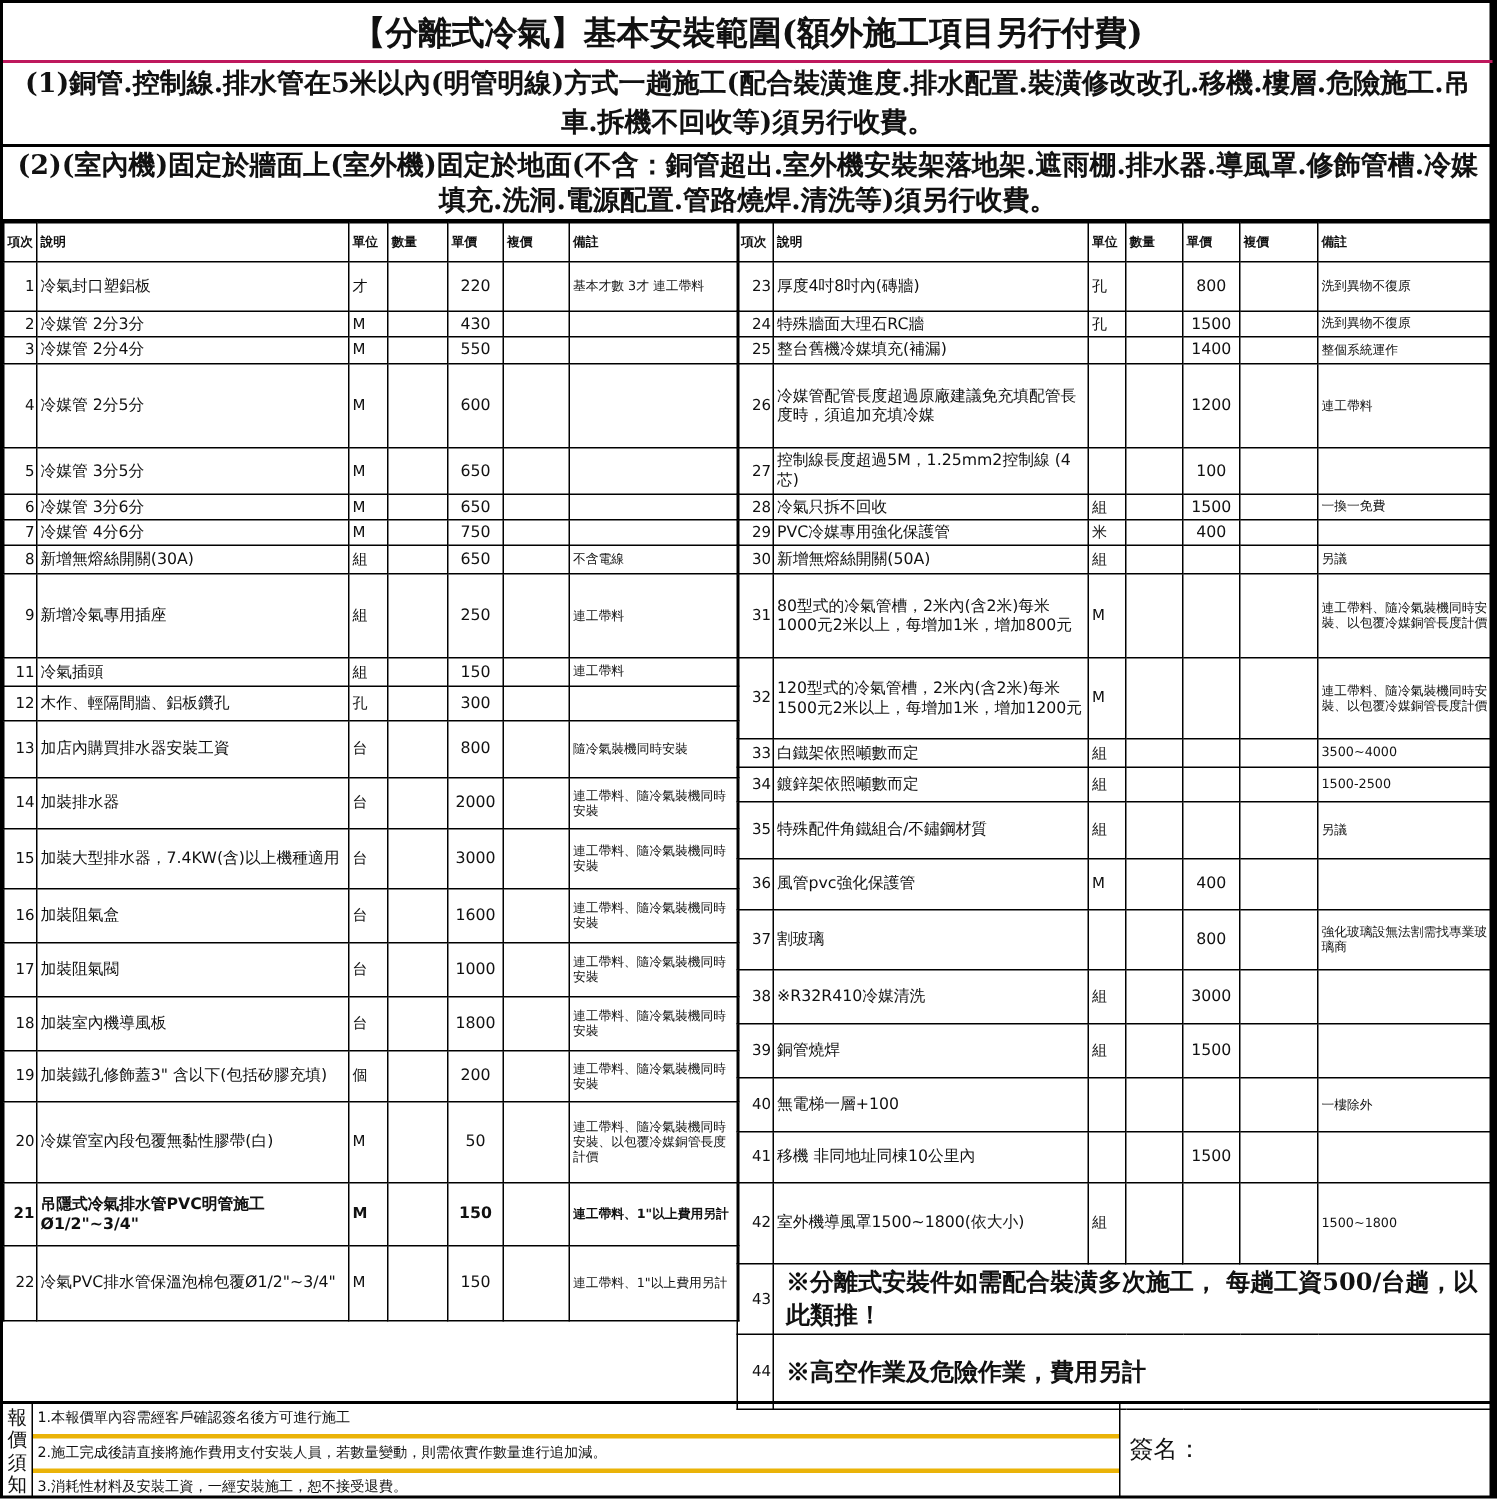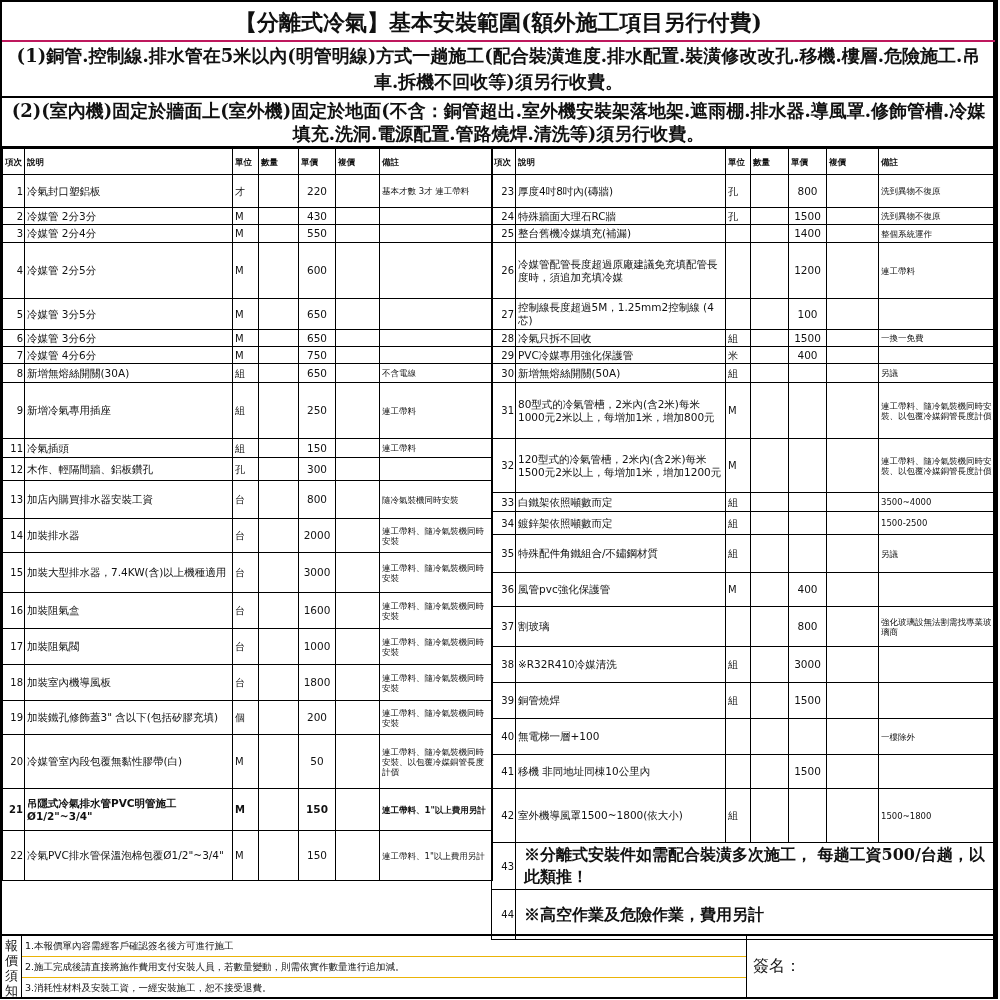--- a/index.html
+++ b/index.html
@@ -16,21 +16,21 @@
   td.no { text-align: right; font-size: 10px; padding-right: 1px; }
   td.price { text-align: center; }
   td.note-c { font-size: 8.5px; line-height: 10px; }
   td.unit { font-size: 10px; }
   td.big { font-family: "DejaVu Serif", serif; font-weight: bold; font-size: 16px; line-height: 22px; padding-left: 8px; }
   .left-t { top: 146px; width: 490px; }
   .right-t { top: 146px; left: 489px; width: 505px; }
   .footer { position: absolute; left: 0; top: 932px; width: 993px; height: 64px; border-top: 2px solid #000; display: flex; }
   .f-side { width: 20px; border-right: 1.5px solid #000; font-size: 13px; line-height: 15px; text-align: center; padding-top: 2px; }
   .f-items { width: 725px; border-right: 1.5px solid #000; display: flex; flex-direction: column; }
-  .f-item { flex: 1; font-size: 9.5px; line-height: 20px; padding-left: 3px; border-bottom: 1px solid #eab308; }
+  .f-item { flex: 1; font-size: 9.5px; line-height: 20px; padding-left: 3px; border-bottom: 3px solid #eab308; }
   .f-item:last-child { border-bottom: none; }
   .f-sign { flex: 1; font-size: 16px; padding-left: 6px; line-height: 60px; }
 </style>
 </head>
 <body>
 
 <div class="page">
   <div class="title">【分離式冷氣】基本安裝範圍(額外施工項目另行付費)</div>
   <div class="note note1">(1)銅管.控制線.排水管在5米以內(明管明線)方式一趟施工(配合裝潢進度.排水配置.裝潢修改改孔.移機.樓層.危險施工.吊車.拆機不回收等)須另行收費。</div>
   <div class="note note2">(2)(室內機)固定於牆面上(室外機)固定於地面(不含：銅管超出.室外機安裝架落地架.遮雨棚.排水器.導風罩.修飾管槽.冷媒填充.洗洞.電源配置.管路燒焊.清洗等)須另行收費。</div>

